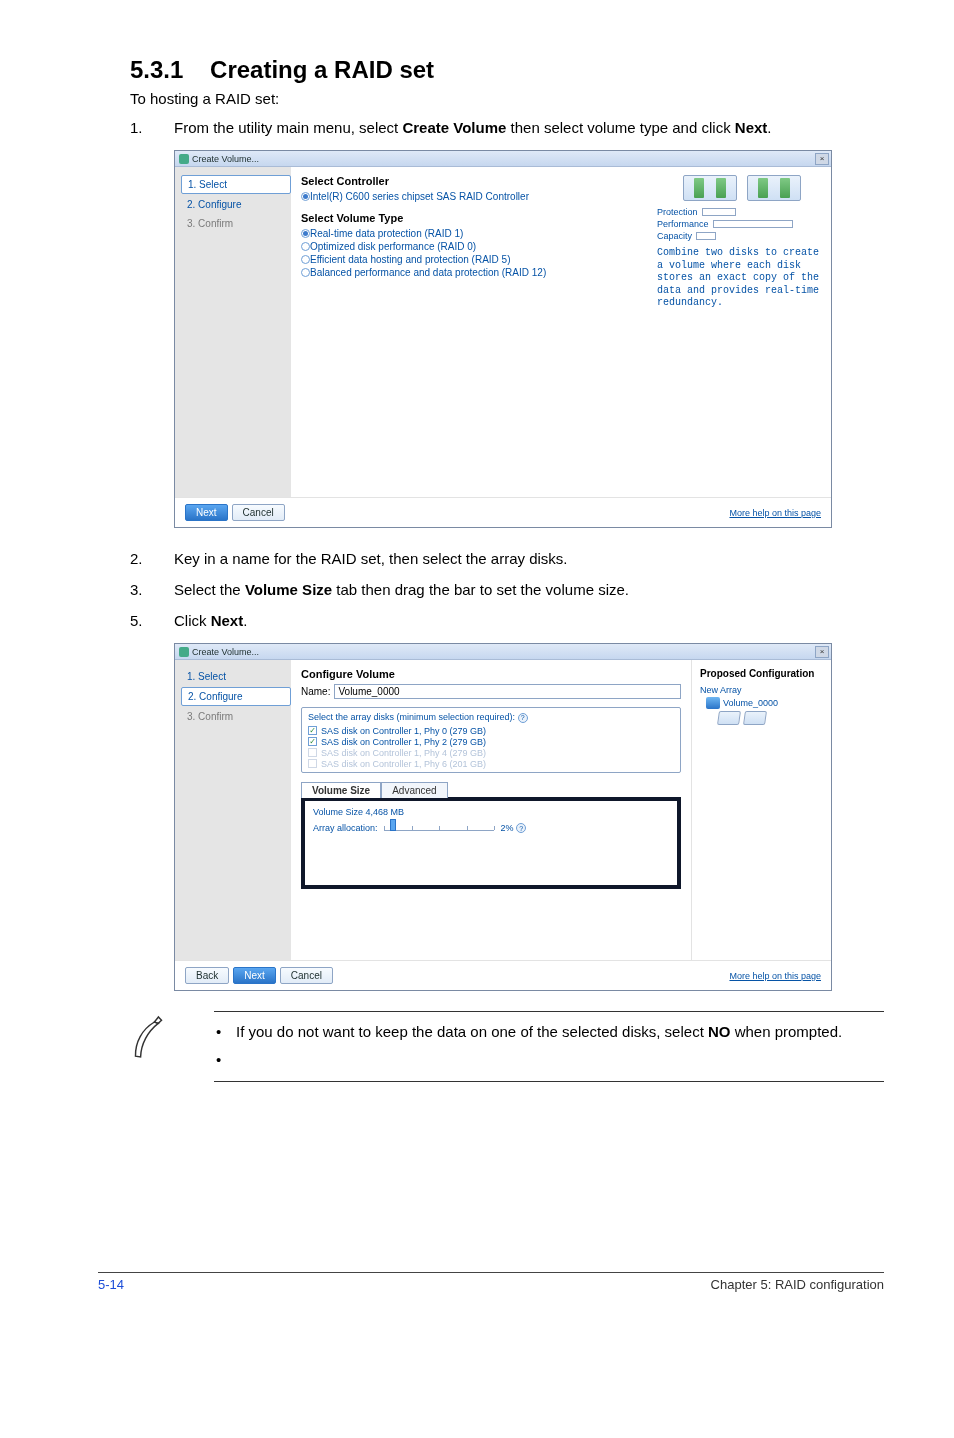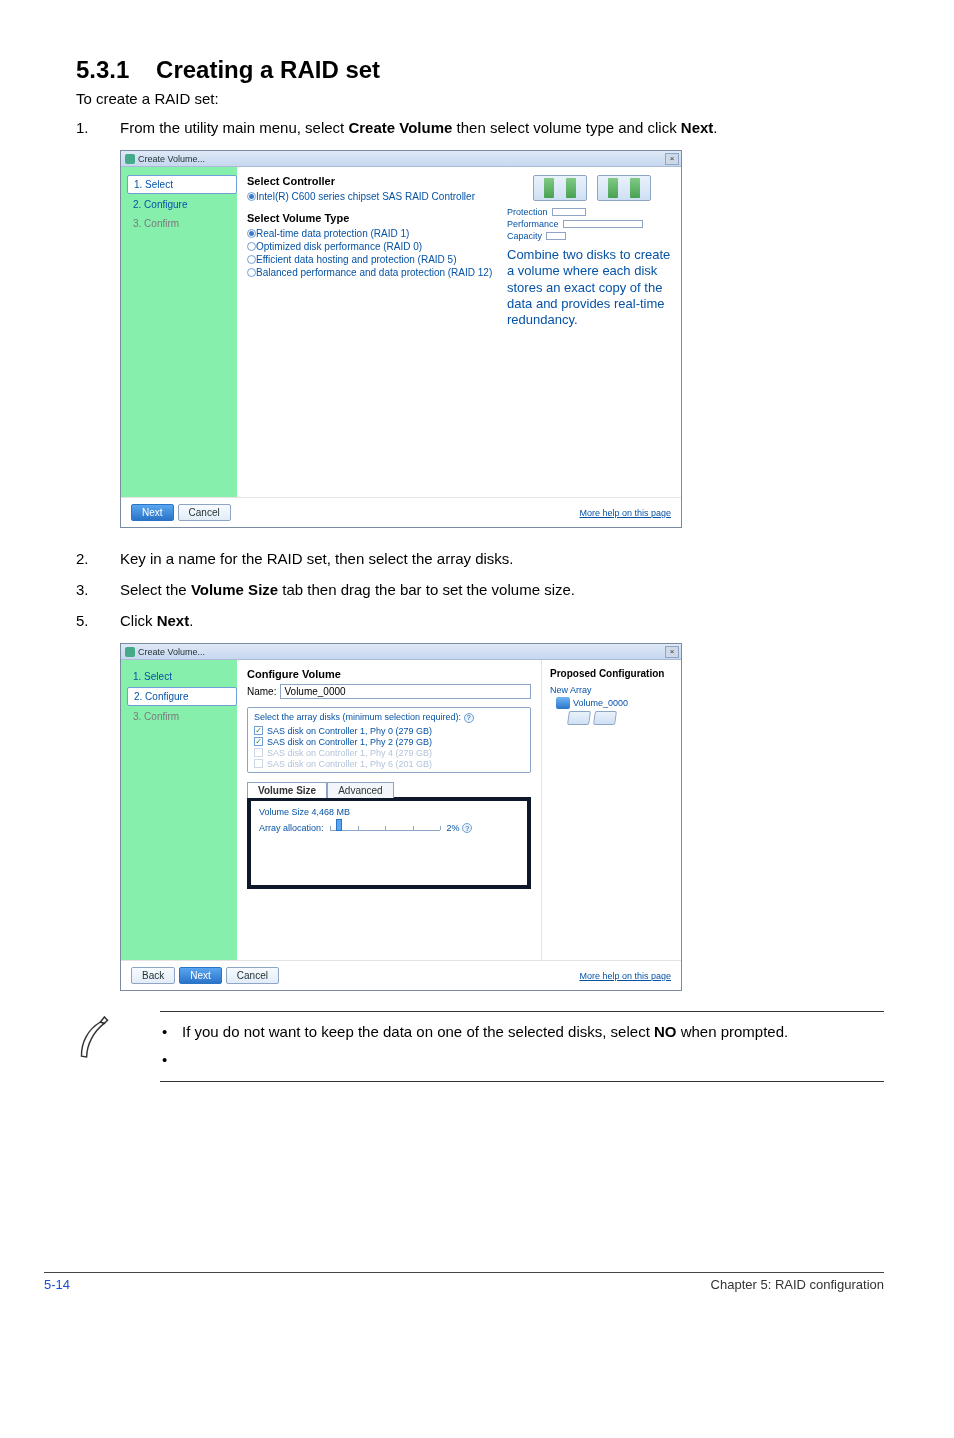--- a/index.html
+++ b/index.html
@@ -4,21 +4,21 @@
 <style>
   * { box-sizing: border-box; }
   body {
     margin: 0;
     font-family: Arial, Helvetica, sans-serif;
     color: #000;
     background: #fff;
     width: 954px;
   }
   .page {
-    padding: 56px 70px 30px 44px;
+    padding: 56px 70px 30px 98px;
   }
   h2.section-title {
     font-size: 24px;
     font-weight: bold;
     margin: 0 0 6px 32px;
   }
   .intro {
     font-size: 15px;
     margin: 0 0 10px 32px;
   }
@@ -36,21 +36,21 @@
   ol.steps > li .num {
     width: 44px;
     flex: 0 0 44px;
   }
   ol.steps > li .text {
     flex: 1;
     text-align: justify;
   }
   .screenshot-wrap {
     margin: 12px 0 20px 76px;
-    width: 562px;
+    width: 658px;
     border: 1px solid #7a8aa3;
     background: #fff;
     font-family: "Segoe UI", Tahoma, sans-serif;
     position: relative;
   }
   .titlebar {
     background: linear-gradient(#dfe9f7, #c6d7ef);
     border-bottom: 1px solid #a9bbd6;
     display: flex;
     align-items: center;
@@ -77,21 +77,21 @@
     font-size: 8px; line-height: 8px;
     color: #333;
   }
   .wbody {
     display: flex;
     background: #fff;
   }
   .leftnav {
     width: 116px;
     padding: 6px 0 6px 6px;
-    background: #86efac;
+    background: #e5e5e5;
     font-size: 10px;
   }
   .nav-item {
     padding: 3px 6px;
     margin: 2px 0;
     border-radius: 2px;
     color: #7a7a7a;
   }
   .nav-item.active {
     border: 1px solid #6f9fd6;
@@ -169,23 +169,24 @@
   }
   .bar {
     height: 8px;
     border: 1px solid #8ea5c5;
     background: #fff;
   }
   .bar.p1 { width: 34px; }
   .bar.p2 { width: 80px; }
   .bar.p3 { width: 20px; }
   .info-txt {
-    font-size: 13px; color: #0653a6;
+    font-size: 10px; color: #0653a6;
     margin-top: 6px;
     line-height: 1.25;
+    font-family: Liberation Mono, monospace;
   }
   .btn-row {
     border-top: 1px solid #e3e3e3;
     padding: 6px 10px;
     display: flex;
     align-items: center;
     gap: 4px;
   }
   .btn {
     font-size: 10px;
@@ -379,21 +380,21 @@
     color: #333;
   }
 </style>
 </head>
 <body>
 
 <div class="page">
   <h2 class="section-title">
     <span>5.3.1</span>&nbsp;&nbsp;&nbsp;&nbsp;<span>Creating a RAID set</span>
   </h2>
-  <p class="intro">To create a RAID set:</p>
+  <p class="intro">To hosting a RAID set:</p>
 
   <ol class="steps">
     <li>
       <span class="num">1.</span>
       <span class="text">From the utility main menu, select <b>Create Volume</b> then select volume type and click <b>Next</b>.</span>
     </li>
   </ol>
 
   <div class="screenshot-wrap">
     <div class="titlebar">

